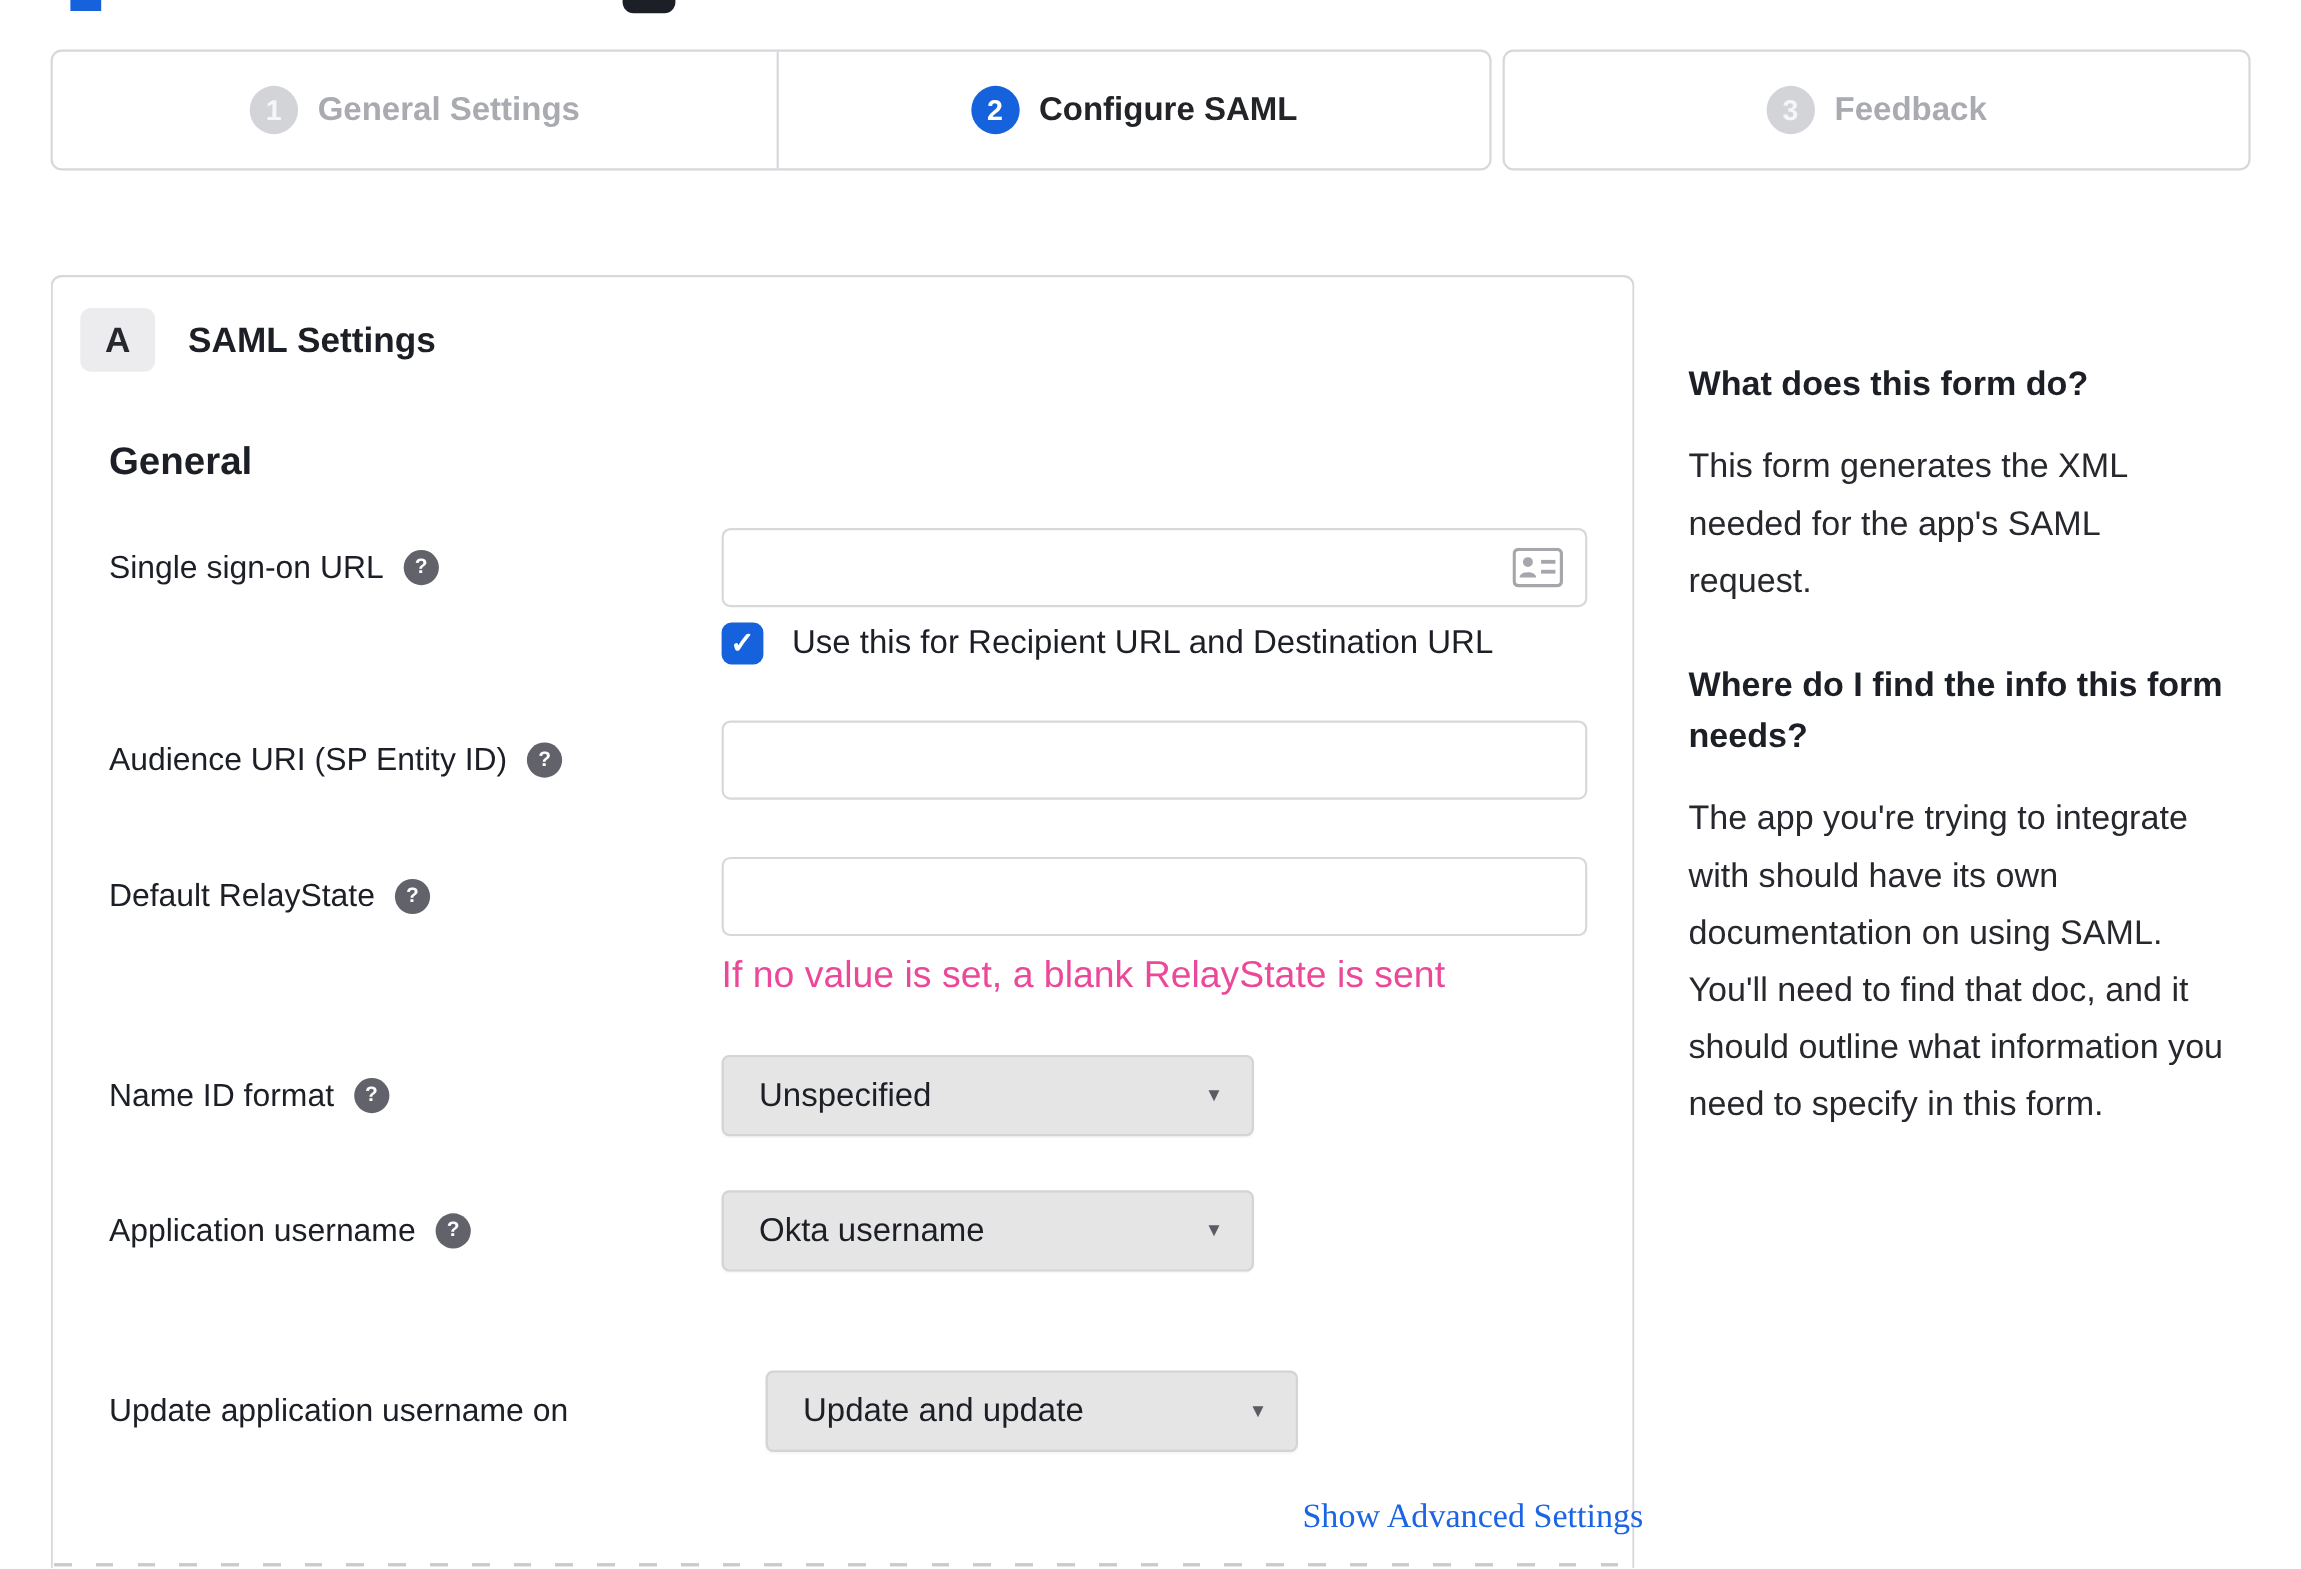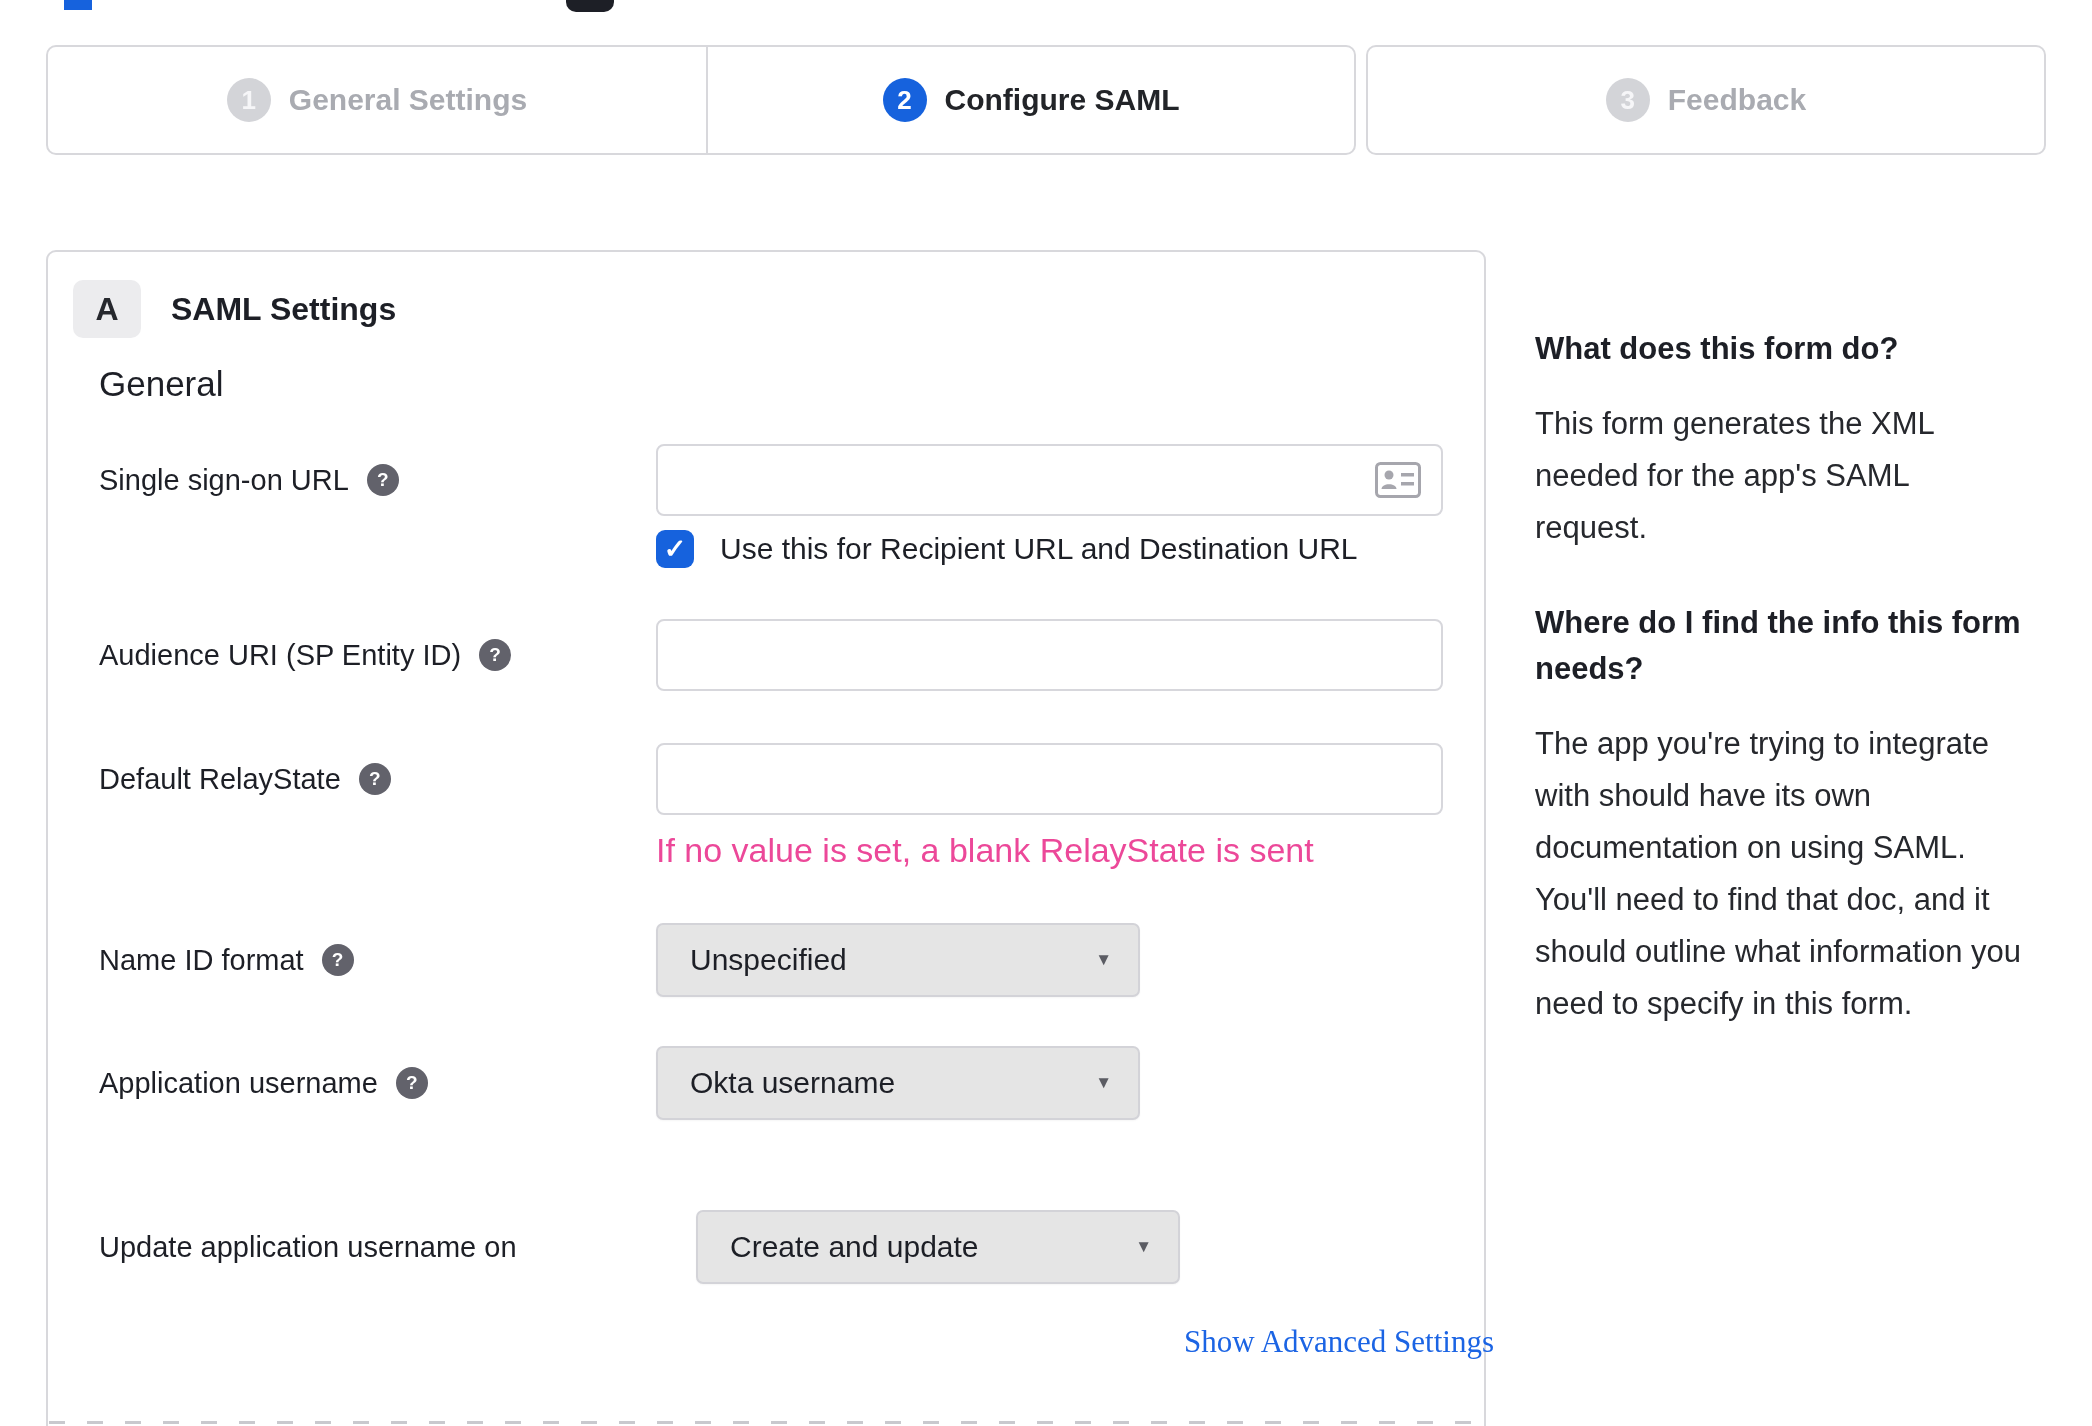--- a/index.html
+++ b/index.html
@@ -49,21 +49,21 @@
     border-radius:10px 10px 0 0;
   }
   .card-header { display:flex; align-items:center; gap:30px; padding:28px 0 0 25px; }
   .badge {
     width:68px; height:58px; border-radius:10px; background:#ececee;
     display:flex; align-items:center; justify-content:center;
     font-size:32px; font-weight:700; color:#26282d;
   }
   .card-title { font-size:32px; font-weight:700; color:#1d1f26; }
 
-  .section-heading { margin:26px 0 0 51px; font-size:35px; font-weight:400; color:#1d1f26; line-height:40px; }
+  .section-heading { margin:62px 0 0 51px; font-size:35px; font-weight:700; color:#1d1f26; line-height:40px; }
 
   .form { padding-left:51px; }
   .row { display:flex; align-items:flex-start; }
   .row-label { width:557px; display:flex; align-items:center; gap:18px; }
   .row-label.h-input  { height:72px; }
   .row-label.h-select { height:74px; }
   .lbl { font-size:29px; color:#1d1f26; }
   .help-icon {
     width:32px; height:32px; border-radius:50%; background:#62626b;
     color:#ffffff; font-size:19px; font-weight:700;
@@ -223,21 +223,21 @@
         <span>Okta username</span>
         <span class="caret">▼</span>
       </div>
     </div>
 
     <div class="row m-row6">
       <div class="row-label h-select">
         <span class="lbl">Update application username on</span>
       </div>
       <div class="select">
-        <span>Create and update</span>
+        <span>Update and update</span>
         <span class="caret">▼</span>
       </div>
     </div>
 
     <div class="advanced-row">
       <a class="advanced-link">Show Advanced Settings</a>
     </div>
 
   </div>
 

